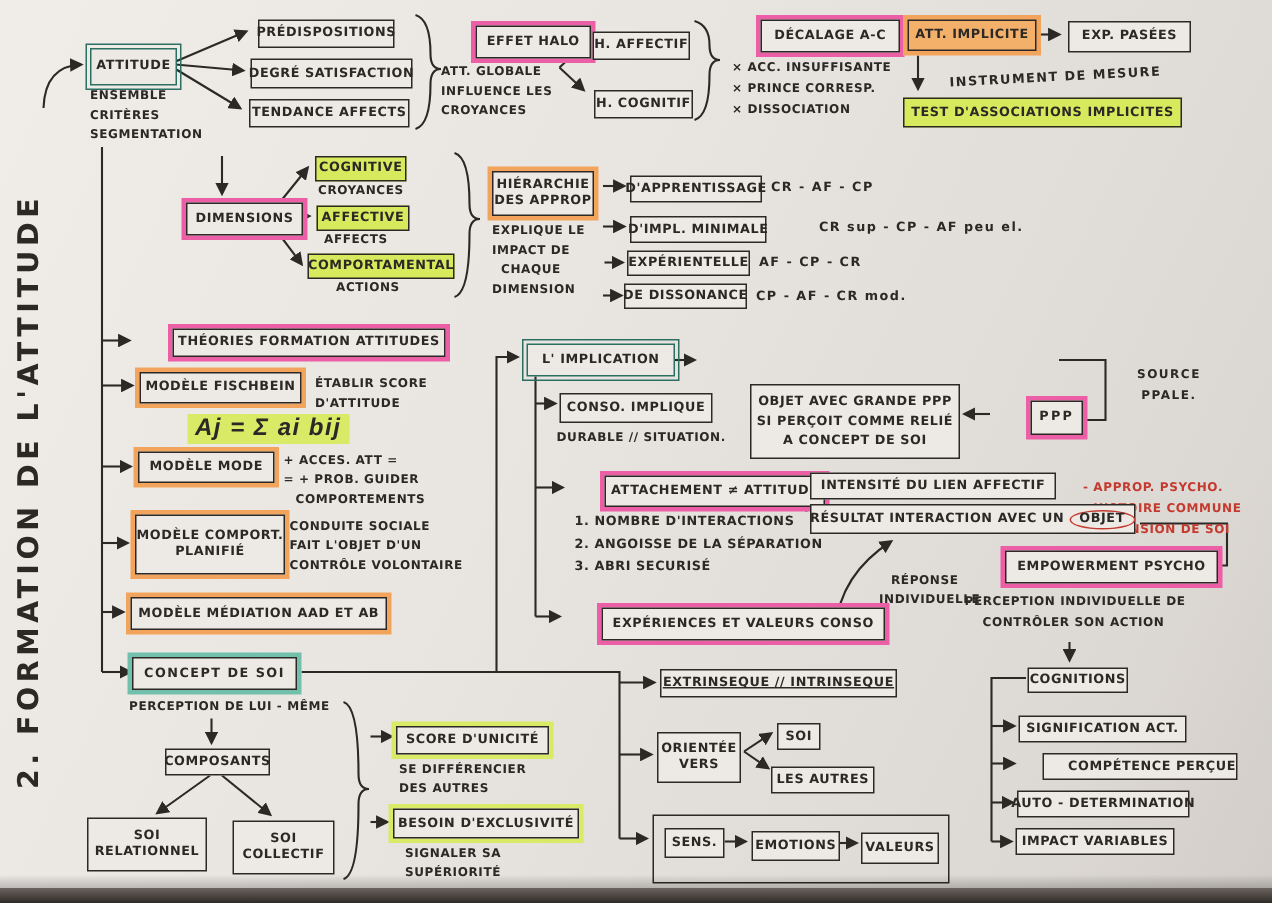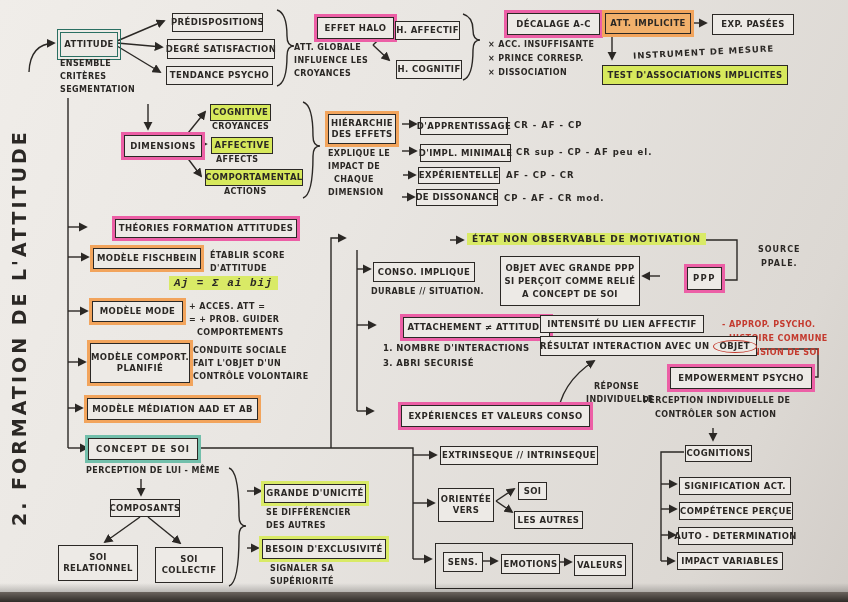--- a/index.html
+++ b/index.html
@@ -18,21 +18,21 @@
   .greenfill{background:#d7e95c;}
   .greenring{box-shadow:0 0 0 3px #d9ea66;}
   .tealring{box-shadow:0 0 0 3px #72bfab;}
   .teal2{border:1.8px solid #2a6f62;outline:1.3px solid #2a6f62;outline-offset:2px;}
   .hl{position:absolute;z-index:2;background:#d9ea66;font-weight:bold;font-size:9px;letter-spacing:.8px;
     padding:1px 5px;white-space:nowrap;}
   .note{position:absolute;z-index:2;font-weight:bold;font-size:8px;letter-spacing:.4px;line-height:13px;white-space:nowrap;}
   .note div{white-space:nowrap;}
   .seq{position:absolute;z-index:2;font-weight:bold;font-size:8.5px;letter-spacing:1px;white-space:nowrap;}
   .red{color:#c43a2e;}
-  .formula{font-family:Liberation Mono, monospace;font-style:italic;font-size:11px;letter-spacing:1px;margin-left:44px;}
+  .formula{font-family:Liberation Sans, sans-serif;font-style:italic;font-size:16px;letter-spacing:1px;}
   .objet-circle{border:1.6px solid #c43a2e;border-radius:50%;padding:0 6px;margin-left:3px;display:inline-block;}
   .row{flex-direction:row;}
   .paper-shadow{position:absolute;left:0;right:0;bottom:10px;height:9px;z-index:3;
     background:linear-gradient(rgba(0,0,0,0),rgba(0,0,0,0.20));}
   .table-edge{position:absolute;left:0;right:0;bottom:0;height:10px;z-index:3;
     background:linear-gradient(#6b645e,#2f2b27);}
 </style>
 </head>
 <body>
 
@@ -140,21 +140,21 @@
       <div>CRITÈRES</div>
       <div>SEGMENTATION</div>
   </div>
   <div class="box" style="left:172px;top:13px;width:89px;height:17px;">
     <span>PRÉDISPOSITIONS</span>
     </div>
   <div class="box" style="left:167px;top:39px;width:106px;height:18px;">
     <span>DEGRÉ SATISFACTION</span>
     </div>
   <div class="box" style="left:166px;top:66px;width:105px;height:17px;">
-    <span>TENDANCE PSYCHO</span>
+    <span>TENDANCE AFFECTS</span>
     </div>
 
   <div class="box pink" style="left:293px;top:17px;width:75px;height:20px;">
     <span>EFFET HALO</span>
     </div>
   <div class="note" style="left:294px;top:41px;">
     <div>ATT. GLOBALE</div>
       <div>INFLUENCE LES</div>
       <div>CROYANCES</div>
   </div>
@@ -203,36 +203,36 @@
     </div>
   <div class="box greenfill" style="left:205px;top:169px;width:96px;height:15px;">
     <span>COMPORTAMENTAL</span>
     </div>
   <div class="note" style="left:224px;top:185px;">
       <div>ACTIONS</div>
     </div>
 
   <div class="box orange" style="left:328px;top:114px;width:66px;height:28px;">
     <span>HIÉRARCHIE</span>
-      <span>DES EFFETS</span>
+      <span>DES APPROP</span>
     </div>
   <div class="note" style="left:328px;top:147px;">
     <div>EXPLIQUE LE</div>
       <div>IMPACT DE</div>
     <div style="padding-left:6px;">CHAQUE</div>
       <div>DIMENSION</div>
   </div>
   <div class="box" style="left:420px;top:117px;width:86px;height:16px;">
     <span>D'APPRENTISSAGE</span>
     </div>
   <div class="seq" style="left:514px;top:120px;">CR - AF - CP</div>
   <div class="box" style="left:420px;top:144px;width:89px;height:16px;">
     <span>D'IMPL. MINIMALE</span>
     </div>
-  <div class="seq" style="left:516px;top:147px;">CR sup - CP - AF peu el.</div>
+  <div class="seq" style="left:546px;top:147px;">CR sup - CP - AF peu el.</div>
   <div class="box" style="left:418px;top:167px;width:80px;height:15px;">
     <span>EXPÉRIENTELLE</span>
     </div>
   <div class="seq" style="left:506px;top:170px;">AF - CP - CR</div>
   <div class="box" style="left:416px;top:189px;width:80px;height:15px;">
     <span>DE DISSONANCE</span>
     </div>
   <div class="seq" style="left:504px;top:193px;">CP - AF - CR mod.</div>
 
   <div class="box pink" style="left:91px;top:219px;width:180px;height:17px;">
@@ -260,21 +260,23 @@
     </div>
   <div class="note" style="left:193px;top:344px;">
     <div>CONDUITE SOCIALE</div>
       <div>FAIT L'OBJET D'UN</div>
     <div>CONTRÔLE VOLONTAIRE</div>
     </div>
   <div class="box orange" style="left:87px;top:398px;width:169px;height:20px;">
     <span>MODÈLE MÉDIATION AAD ET AB</span>
     </div>
 
-  <div class="hl" style="left:467px;top:233px;">ÉTAT NON OBSERVABLE DE MOTIVATION</div>
+  <div class="box teal2" style="left:351px;top:229px;width:97px;height:20px;">
+    <span>L' IMPLICATION</span>
+    </div>
   <div class="note" style="left:758px;top:243px;text-align:center;line-height:14px;letter-spacing:1px;">
     <div>SOURCE</div>
       <div>PPALE.</div>
     </div>
   <div class="box" style="left:373px;top:262px;width:100px;height:18px;">
     <span>CONSO. IMPLIQUE</span>
     </div>
   <div class="note" style="left:371px;top:285px;">
       <div>DURABLE // SITUATION.</div>
     </div>
@@ -290,20 +292,21 @@
     <div>- APPROP. PSYCHO.</div>
       <div>- HISTOIRE COMMUNE</div>
       <div>- EXTENSION DE SOI</div>
     </div>
 
   <div class="box pink" style="left:379px;top:317px;width:145px;height:19px;">
     <span>ATTACHEMENT ≠ ATTITUDE</span>
     </div>
   <div class="note" style="left:383px;top:341px;line-height:15px;font-size:8.5px;">
     <div>1. NOMBRE D'INTERACTIONS</div>
+      <div>2. ANGOISSE DE LA SÉPARATION</div>
       <div>3. ABRI SECURISÉ</div>
     </div>
   <div class="box" style="left:540px;top:315px;width:162px;height:16px;">
     <span>INTENSITÉ DU LIEN AFFECTIF</span>
     </div>
   <div class="box row" style="left:540px;top:336px;width:215px;height:18px;">
     <span>RÉSULTAT INTERACTION AVEC UN</span>
     <span class="objet-circle">OBJET</span>
     </div>
   <div class="note" style="left:594px;top:380px;line-height:13px;">
@@ -320,21 +323,21 @@
   <div class="note" style="left:643px;top:394px;line-height:14px;">
     <div>PERCEPTION INDIVIDUELLE DE</div>
       <div style="padding-left:12px;">CONTRÔLER SON ACTION</div>
     </div>
   <div class="box" style="left:685px;top:445px;width:65px;height:15px;">
     <span>COGNITIONS</span>
     </div>
   <div class="box" style="left:679px;top:477px;width:110px;height:16px;">
     <span>SIGNIFICATION ACT.</span>
     </div>
-  <div class="box" style="left:679px;top:502px;width:112px;height:16px;">
+  <div class="box" style="left:695px;top:502px;width:112px;height:16px;padding-left:16px;">
     <span>COMPÉTENCE PERÇUE</span>
     </div>
   <div class="box" style="left:678px;top:527px;width:113px;height:16px;">
     <span>AUTO - DETERMINATION</span>
     </div>
   <div class="box" style="left:677px;top:552px;width:104px;height:16px;">
     <span>IMPACT VARIABLES</span>
     </div>
 
   <div class="box tealring" style="left:88px;top:438px;width:108px;height:20px;letter-spacing:1px;">
@@ -348,35 +351,35 @@
     </div>
   <div class="box" style="left:58px;top:545px;width:78px;height:34px;">
     <span>SOI</span>
       <span>RELATIONNEL</span>
     </div>
   <div class="box" style="left:155px;top:547px;width:66px;height:34px;">
     <span>SOI</span>
       <span>COLLECTIF</span>
     </div>
   <div class="box greenring" style="left:264px;top:484px;width:100px;height:17px;">
-    <span>GRANDE D'UNICITÉ</span>
+    <span>SCORE D'UNICITÉ</span>
     </div>
   <div class="note" style="left:266px;top:506px;">
     <div>SE DIFFÉRENCIER</div>
       <div>DES AUTRES</div>
     </div>
   <div class="box greenring" style="left:262px;top:539px;width:122px;height:18px;">
     <span>BESOIN D'EXCLUSIVITÉ</span>
     </div>
   <div class="note" style="left:270px;top:562px;">
     <div>SIGNALER SA</div>
       <div>SUPÉRIORITÉ</div>
     </div>
 
-  <div class="box" style="left:440px;top:446px;width:156px;height:17px;">
+  <div class="box" style="left:440px;top:446px;width:156px;height:17px;text-decoration:underline;">
     <span>EXTRINSEQUE // INTRINSEQUE</span>
     </div>
   <div class="box" style="left:438px;top:488px;width:54px;height:32px;">
     <span>ORIENTÉE</span>
       <span>VERS</span>
     </div>
   <div class="box" style="left:518px;top:482px;width:27px;height:16px;">
     <span>SOI</span>
     </div>
   <div class="box" style="left:514px;top:511px;width:67px;height:16px;">

